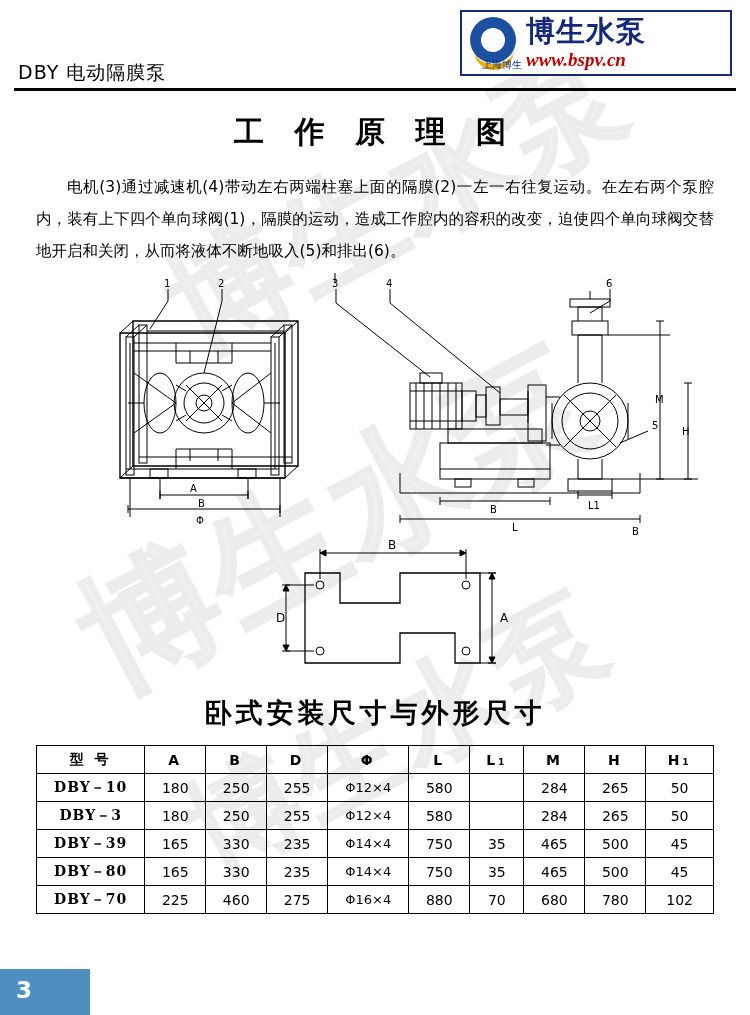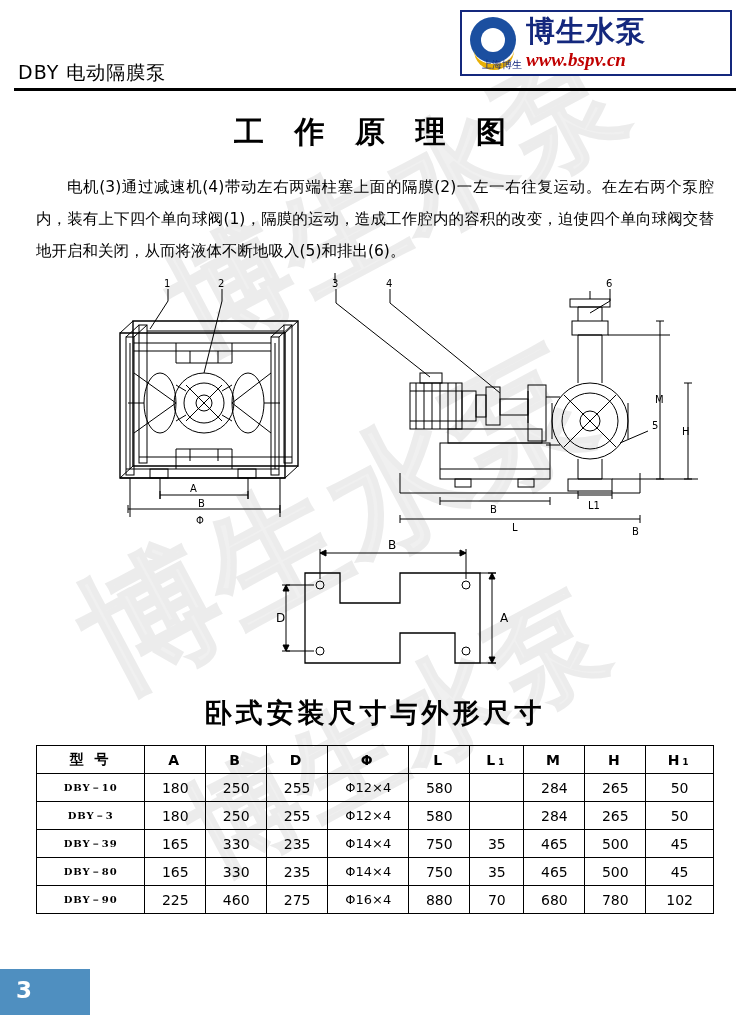--- a/index.html
+++ b/index.html
@@ -200,21 +200,21 @@
     color: #000;
   }
   table.dims th {
     font-weight: bold;
     letter-spacing: 3px;
   }
   table.dims td.model {
     font-family: "DejaVu Serif", serif;
     font-weight: bold;
     letter-spacing: 1px;
-    font-size: 10px;
+    font-size: 14px;
   }
   table.dims td.phi {
     font-size: 13px;
   }
 
   
   .footer {
     position: absolute;
     left: 0;
     bottom: 0;
@@ -492,21 +492,21 @@
         <td>330</td>
         <td>235</td>
         <td class="phi">Φ14×4</td>
         <td>750</td>
         <td>35</td>
         <td>465</td>
         <td>500</td>
         <td>45</td>
       </tr>
       <tr>
-        <td class="model">DBY－90</td>
+        <td class="model">DBY－70</td>
         <td>225</td>
         <td>460</td>
         <td>275</td>
         <td class="phi">Φ16×4</td>
         <td>880</td>
         <td>70</td>
         <td>680</td>
         <td>780</td>
         <td>102</td>
       </tr>

